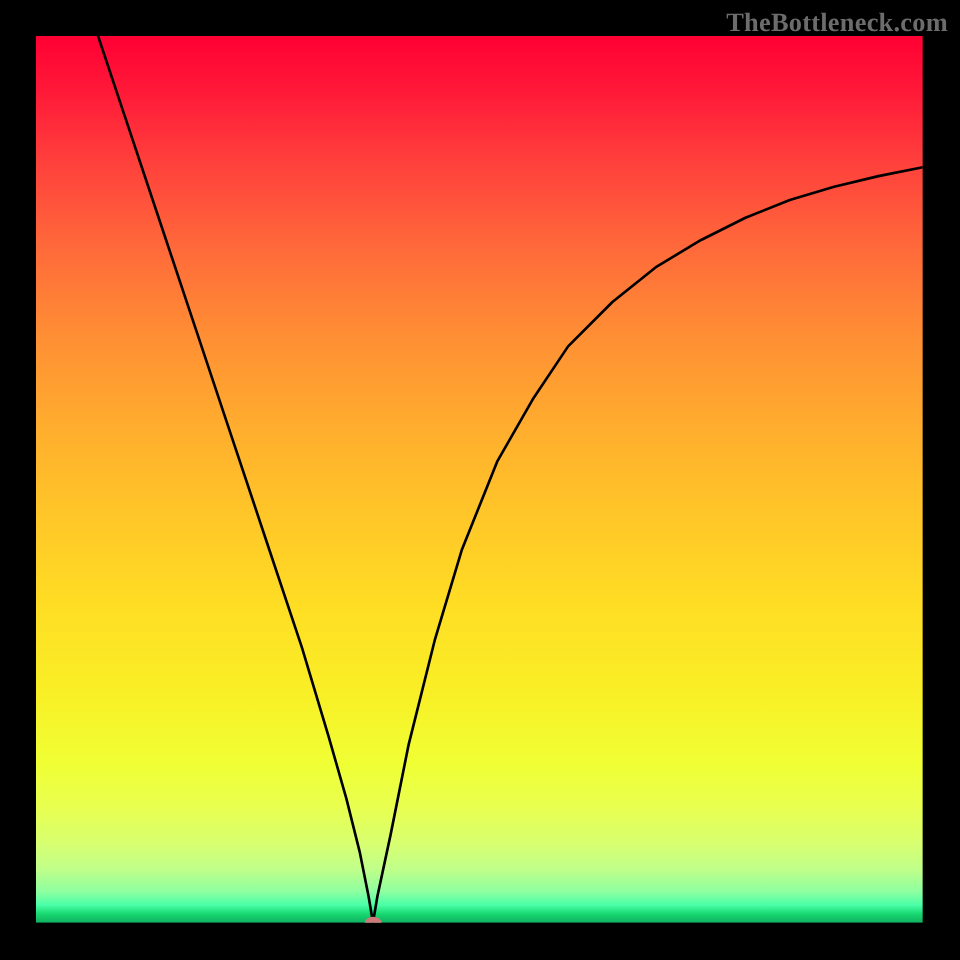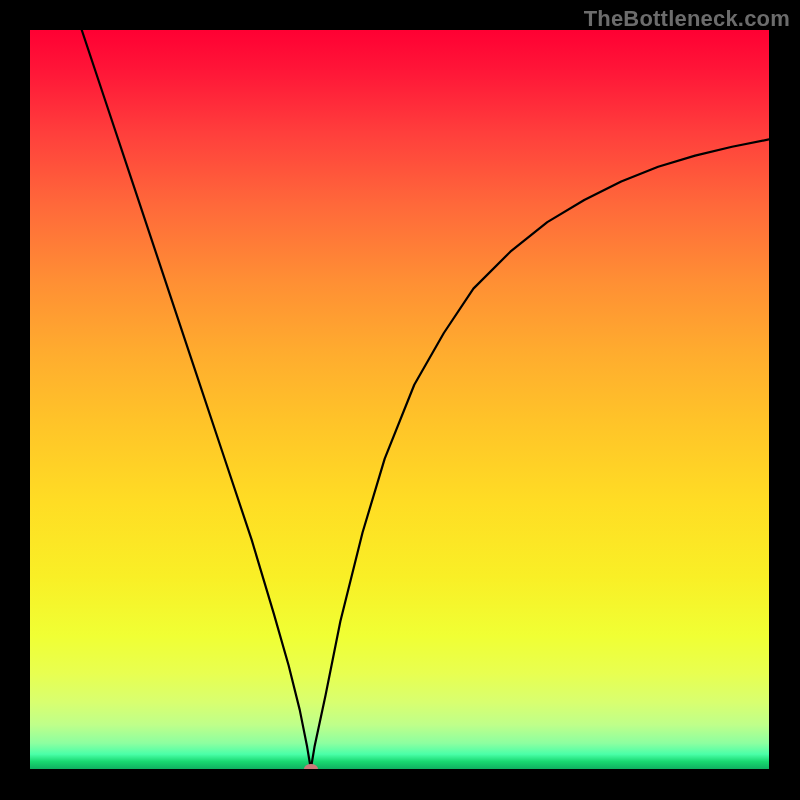--- a/index.html
+++ b/index.html
@@ -44,21 +44,21 @@
   .curve-svg {
     position: absolute;
     inset: 0;
     width: 100%;
     height: 100%;
   }
   .watermark {
     position: absolute;
     top: 6px;
     right: 10px;
-    font-family: Liberation Sans, sans-serif;
+    font-family: Liberation Serif, serif;
     font-size: 22px;
     font-weight: 600;
     color: #6c6c6c;
     letter-spacing: 0.2px;
     user-select: none;
   }
   .dot {
     position: absolute;
     width: 14px;
     height: 10px;

